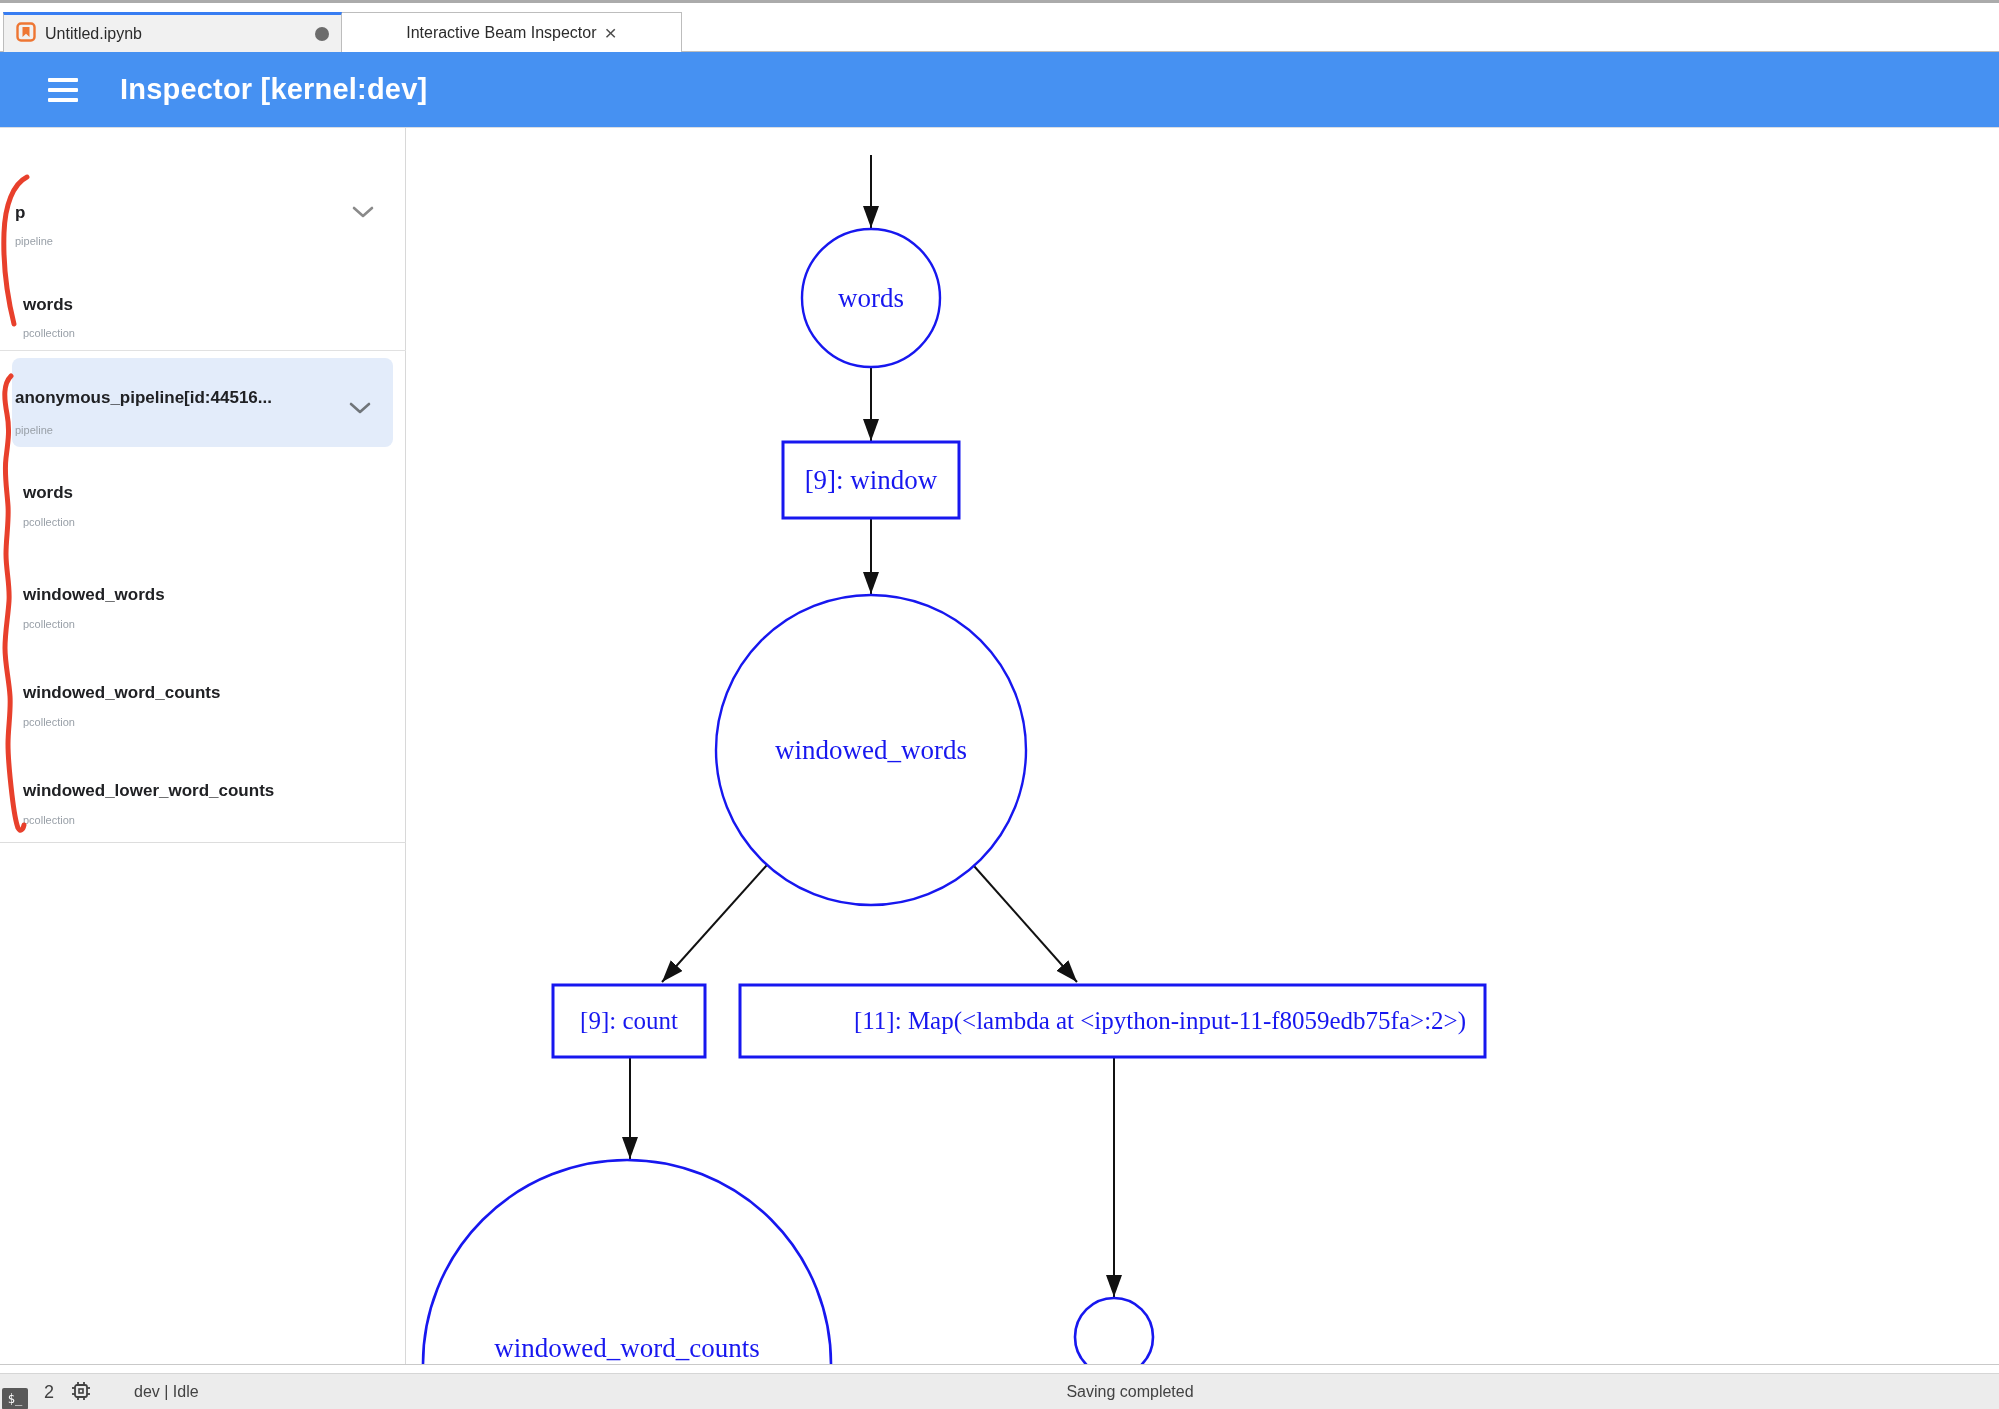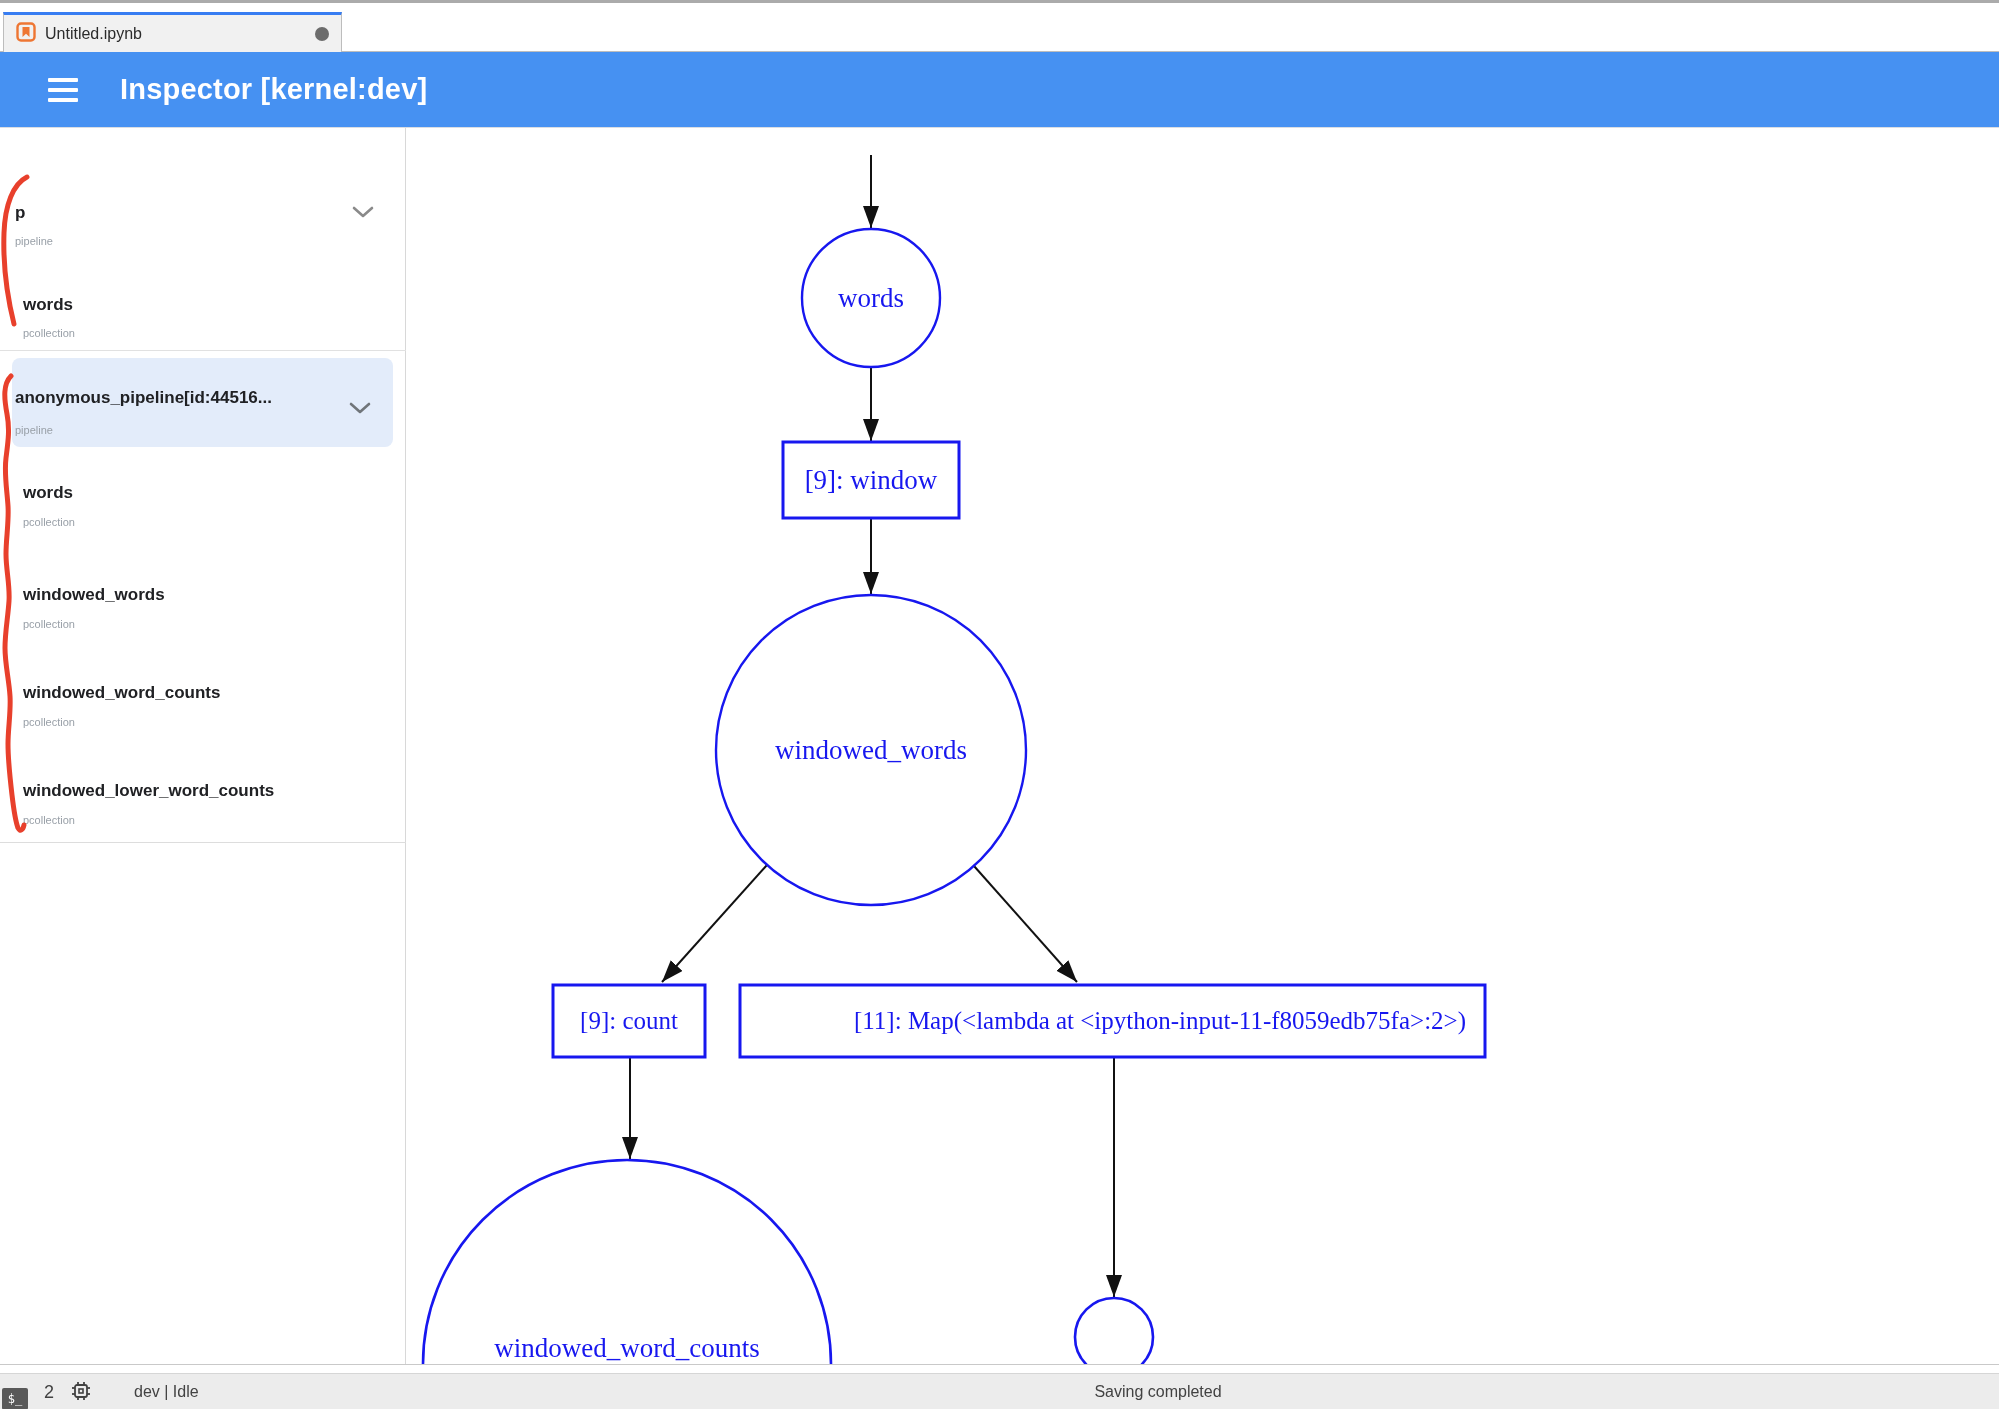--- a/index.html
+++ b/index.html
@@ -58,37 +58,41 @@
   
   .content-bottom{left:0;top:1364px;width:1999px;height:1px;background:#c9c9c9;}
   .statusbar{left:0;top:1373px;width:1999px;height:36px;background:#ececec;border-top:1px solid #d6d6d6;
     font-size:16px;color:#424242;}
   .sb-left{position:absolute;left:0;top:0;height:36px;display:flex;align-items:center;}
   .term-badge{margin-left:2px;margin-top:14px;width:26px;height:22px;background:#595959;border-radius:2px;
     color:#fff;font-family:"DejaVu Sans Mono",monospace;font-size:12px;display:flex;align-items:center;justify-content:center;}
   .term-count{margin-left:16px;font-size:18px;}
   .chip{margin-left:16px;margin-top:2px;}
   .kernel-status{margin-left:42px;}
-  .sb-msg{position:absolute;left:1130px;top:0;height:36px;display:flex;align-items:center;transform:translateX(-50%);margin-left:28px;}
+  .sb-msg{position:absolute;left:1130px;top:0;height:36px;display:flex;align-items:center;transform:translateX(-50%);}
 </style>
 </head>
 <body>
 
 <div class="abs top-strip"></div>
 
 <div class="abs tabbar">
   <div class="tab tab1">
     <span>
       <svg width="20" height="20" viewBox="0 0 20 20">
         <rect x="1.5" y="1.5" width="17" height="17" rx="3.5" fill="none" stroke="#ee7633" stroke-width="2.4"></rect>
         <path d="M6.5 5 h7 v10 l-3.5,-3.2 l-3.5,3.2 z" fill="#ee7633"></path>
       </svg>
     </span>
     <span class="label">Untitled.ipynb</span>
     <span class="dot"></span>
+  </div>
+  <div class="tab tab2">
+    <span>Interactive Beam Inspector</span>
+    <span class="tab-close">×</span>
   </div>
 </div>
 
 <div class="abs header">
   <div class="hamburger">
     <span></span>
       <span></span>
       <span></span>
   </div>
   <div class="header-title">Inspector [kernel:dev]</div>

